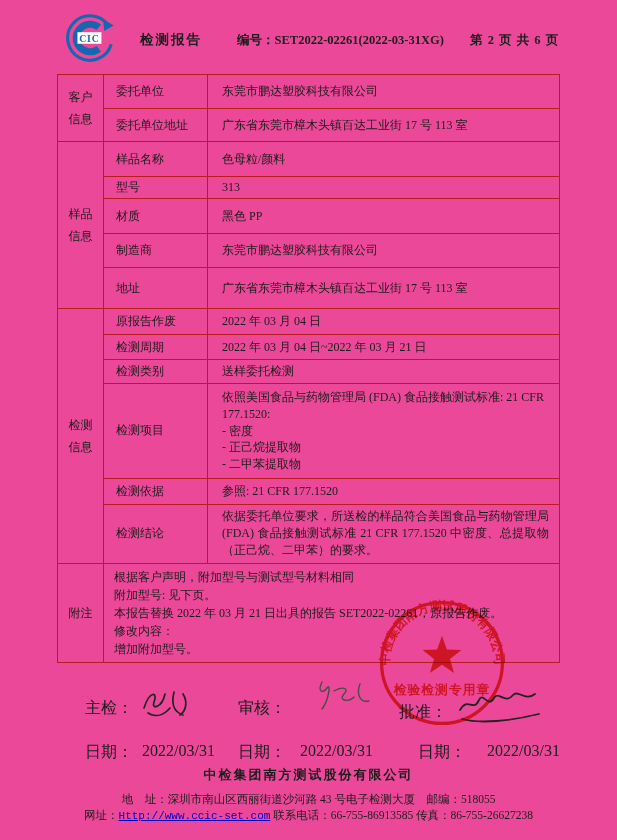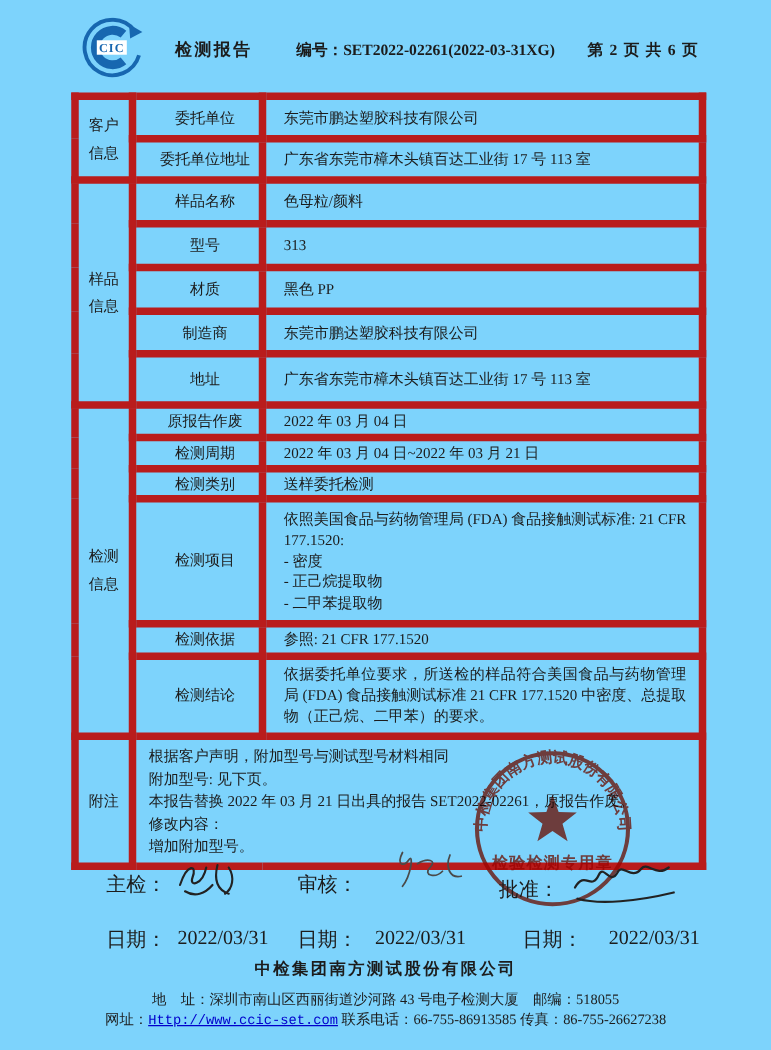--- a/index.html
+++ b/index.html
@@ -1,39 +1,39 @@
 <!DOCTYPE html>
 <html><head>
 <meta charset="utf-8">
 <style>
   * { margin: 0; padding: 0; box-sizing: border-box; }
   html,body { background:#888; }
   .page {
     position: relative;
     width: 617px; height: 840px;
     margin: 0 auto;
-    background: #7dd3fc;
+    background: #ec4899;
     font-family: "Liberation Serif", "DejaVu Serif", serif;
     color: #1c1c1c;
     overflow: hidden;
   }
   
   .logo { position: absolute; left: 62px; top: 14px; }
   .hdr-title { position: absolute; left: 140px; top: 31px; font-size: 13.5px; font-weight: bold; letter-spacing: 2px; text-align: center; }
   .hdr-no { position: absolute; left: 237px; top: 32px; font-size: 12.5px; font-weight: bold; }
   .hdr-page { position: absolute; left: 470px; top: 32px; font-size: 12.5px; font-weight: bold; letter-spacing: 1px; }
   
   table.report {
     position: absolute; left: 57px; top: 74px;
     width: 502px; border-collapse: collapse; table-layout: fixed;
     font-size: 12px;
   }
-  table.report td { border: 6px solid #b91c1c; vertical-align: middle; }
+  table.report td { border: 1px solid #b91c1c; vertical-align: middle; }
   td.sec { text-align: center; line-height: 22px; }
-  td.lbl { padding-left: 12px; text-align: center; }
+  td.lbl { padding-left: 12px; }
   td.val { padding-left: 14px; padding-right: 8px; }
   td.multiline { padding: 5px 10px 5px 14px; vertical-align: middle; }
   .ml-line { line-height: 16.8px; }
   td.conclusion { padding: 3px 10px 3px 14px; line-height: 17.2px; text-align: justify; }
   td.notes { padding: 4px 10px; vertical-align: middle; }
   .note-line { line-height: 18px; }
   
   .abs { position: absolute; font-size: 16px; }
   .sig-svg { position: absolute; z-index: 3; }
   .stamp { position: absolute; left: 378px; top: 599px; z-index: 2; opacity: 0.92; mix-blend-mode: multiply; }
@@ -82,21 +82,21 @@
     </tr>
 
     <tr style="height:35px">
       <td class="sec" rowspan="5">
         <div>样品</div>
         <div>信息</div>
       </td>
       <td class="lbl">样品名称</td>
       <td class="val">色母粒/颜料</td>
     </tr>
-    <tr style="height:35px">
+    <tr style="height:22px">
       <td class="lbl">型号</td>
       <td class="val">313</td>
     </tr>
     <tr style="height:35px">
       <td class="lbl">材质</td>
       <td class="val">黑色 PP</td>
     </tr>
     <tr style="height:34px">
       <td class="lbl">制造商</td>
       <td class="val">东莞市鹏达塑胶科技有限公司</td>

